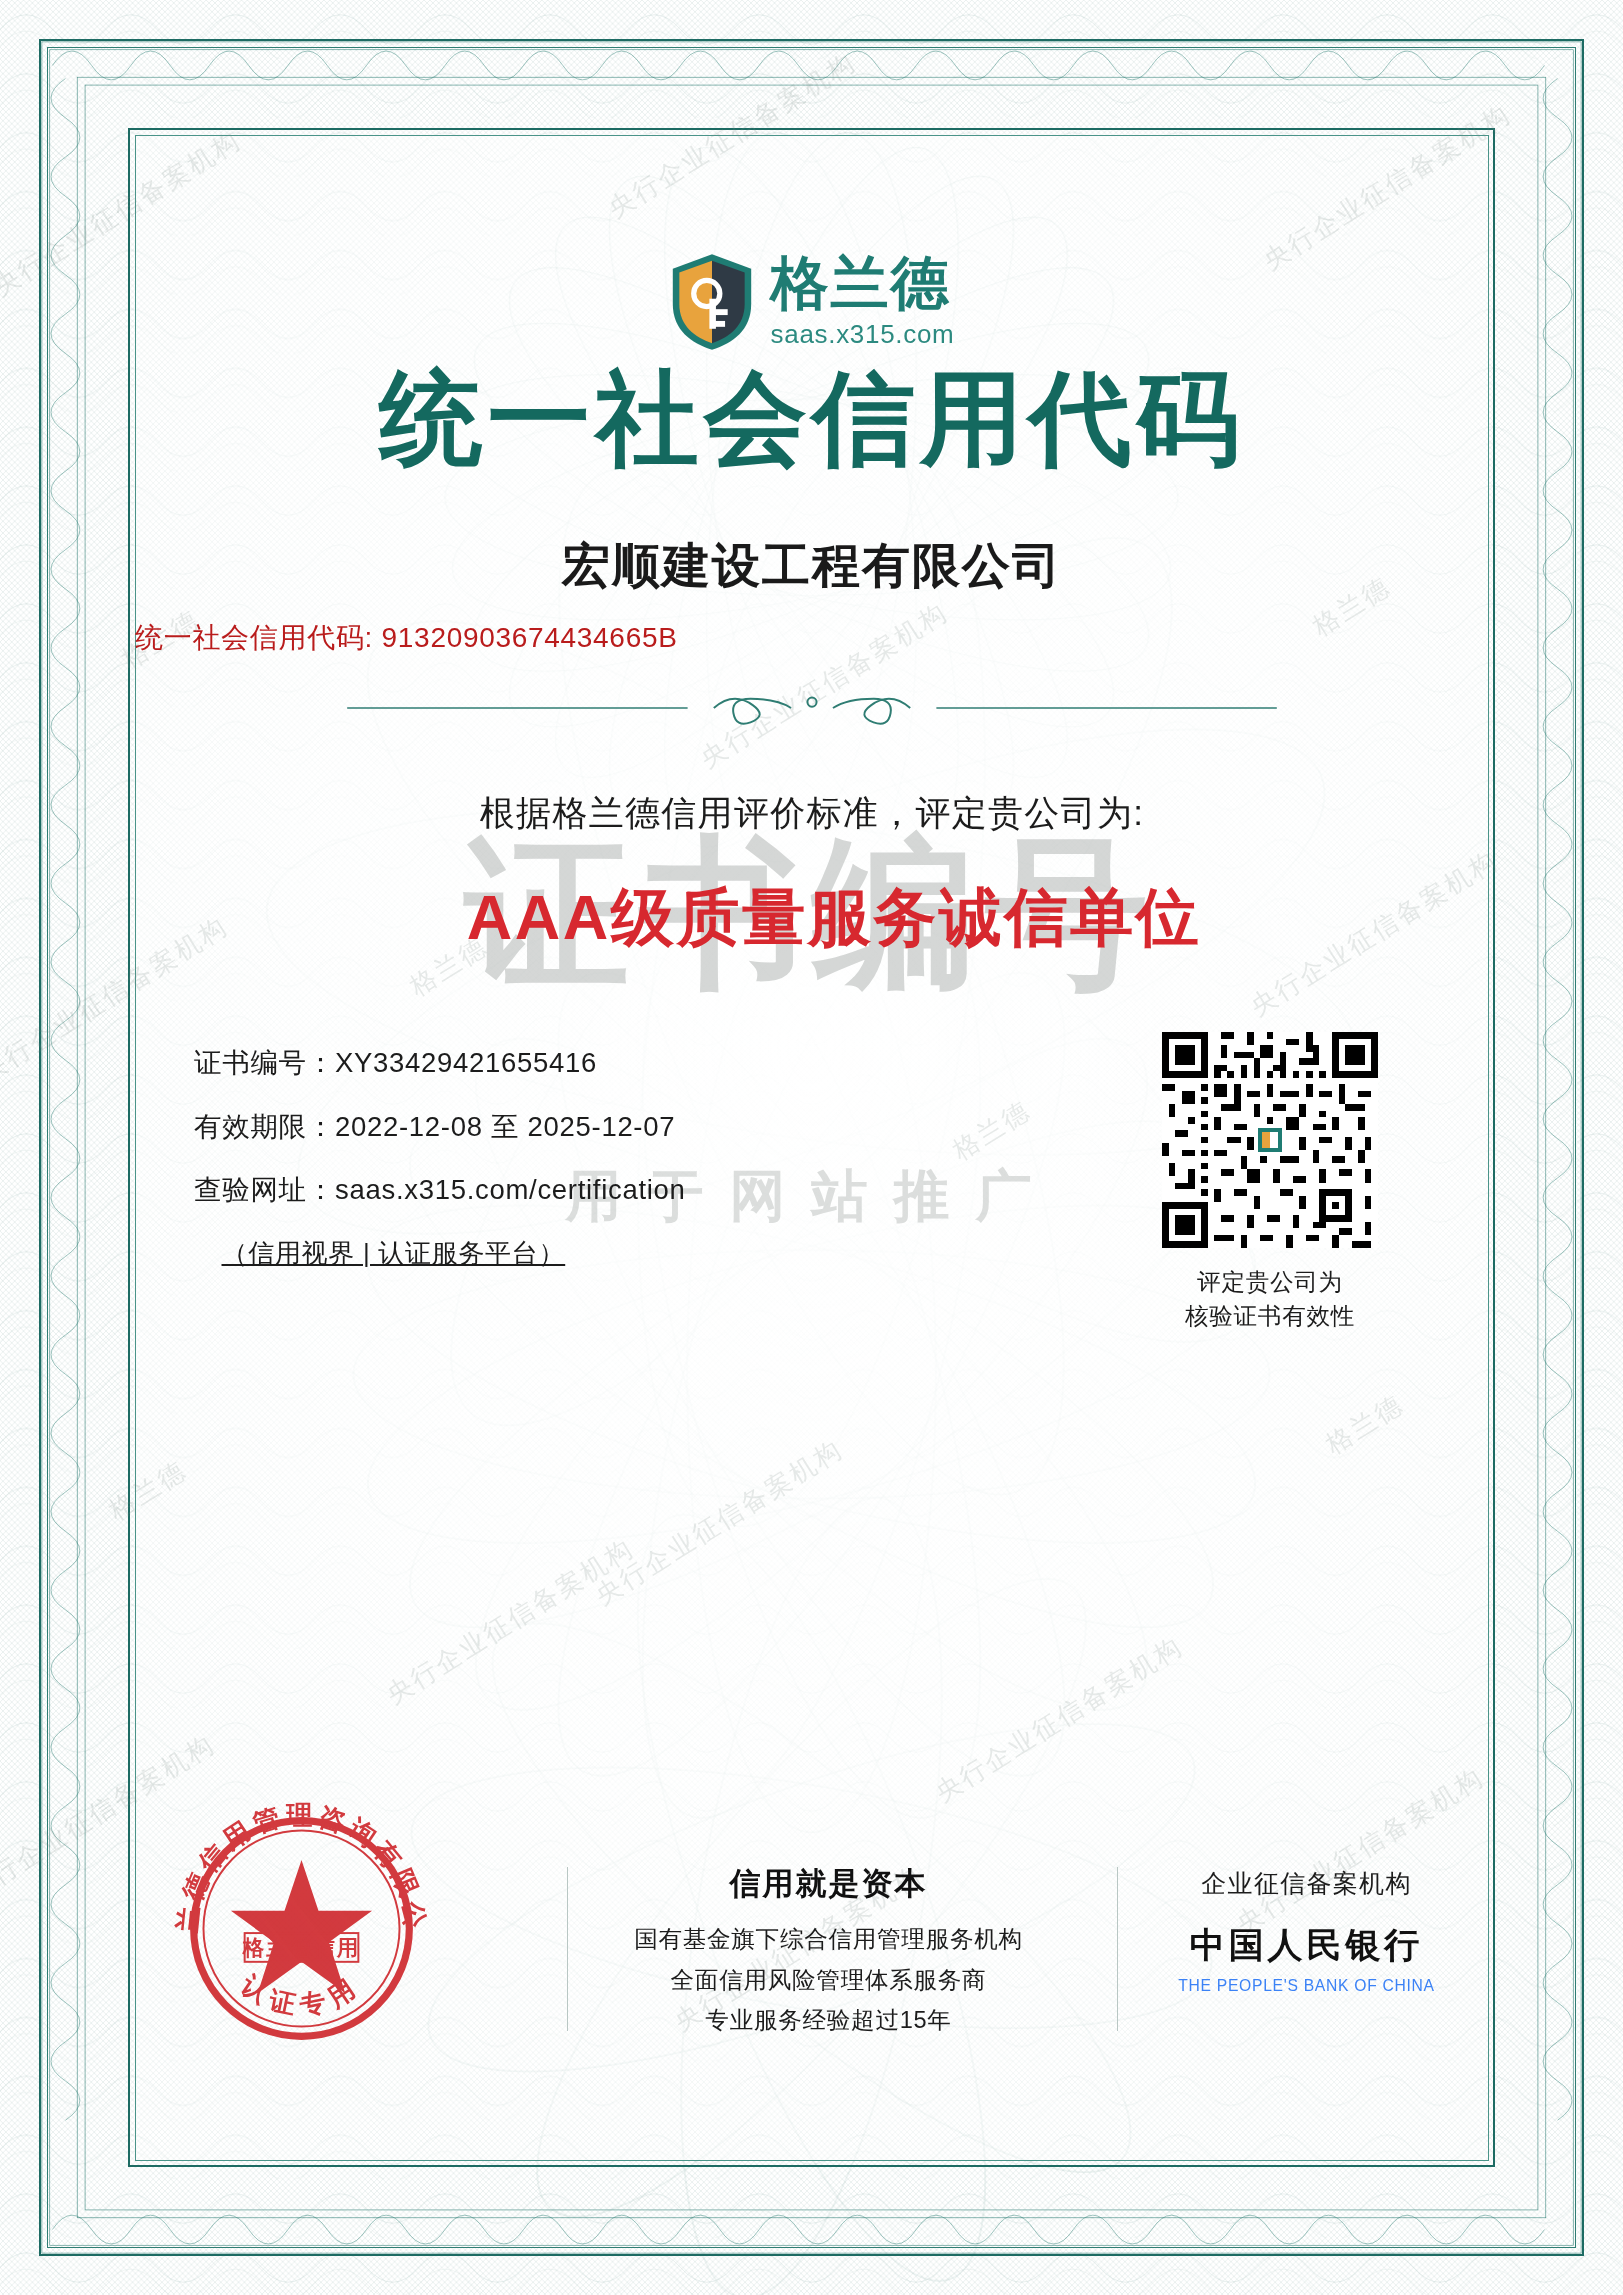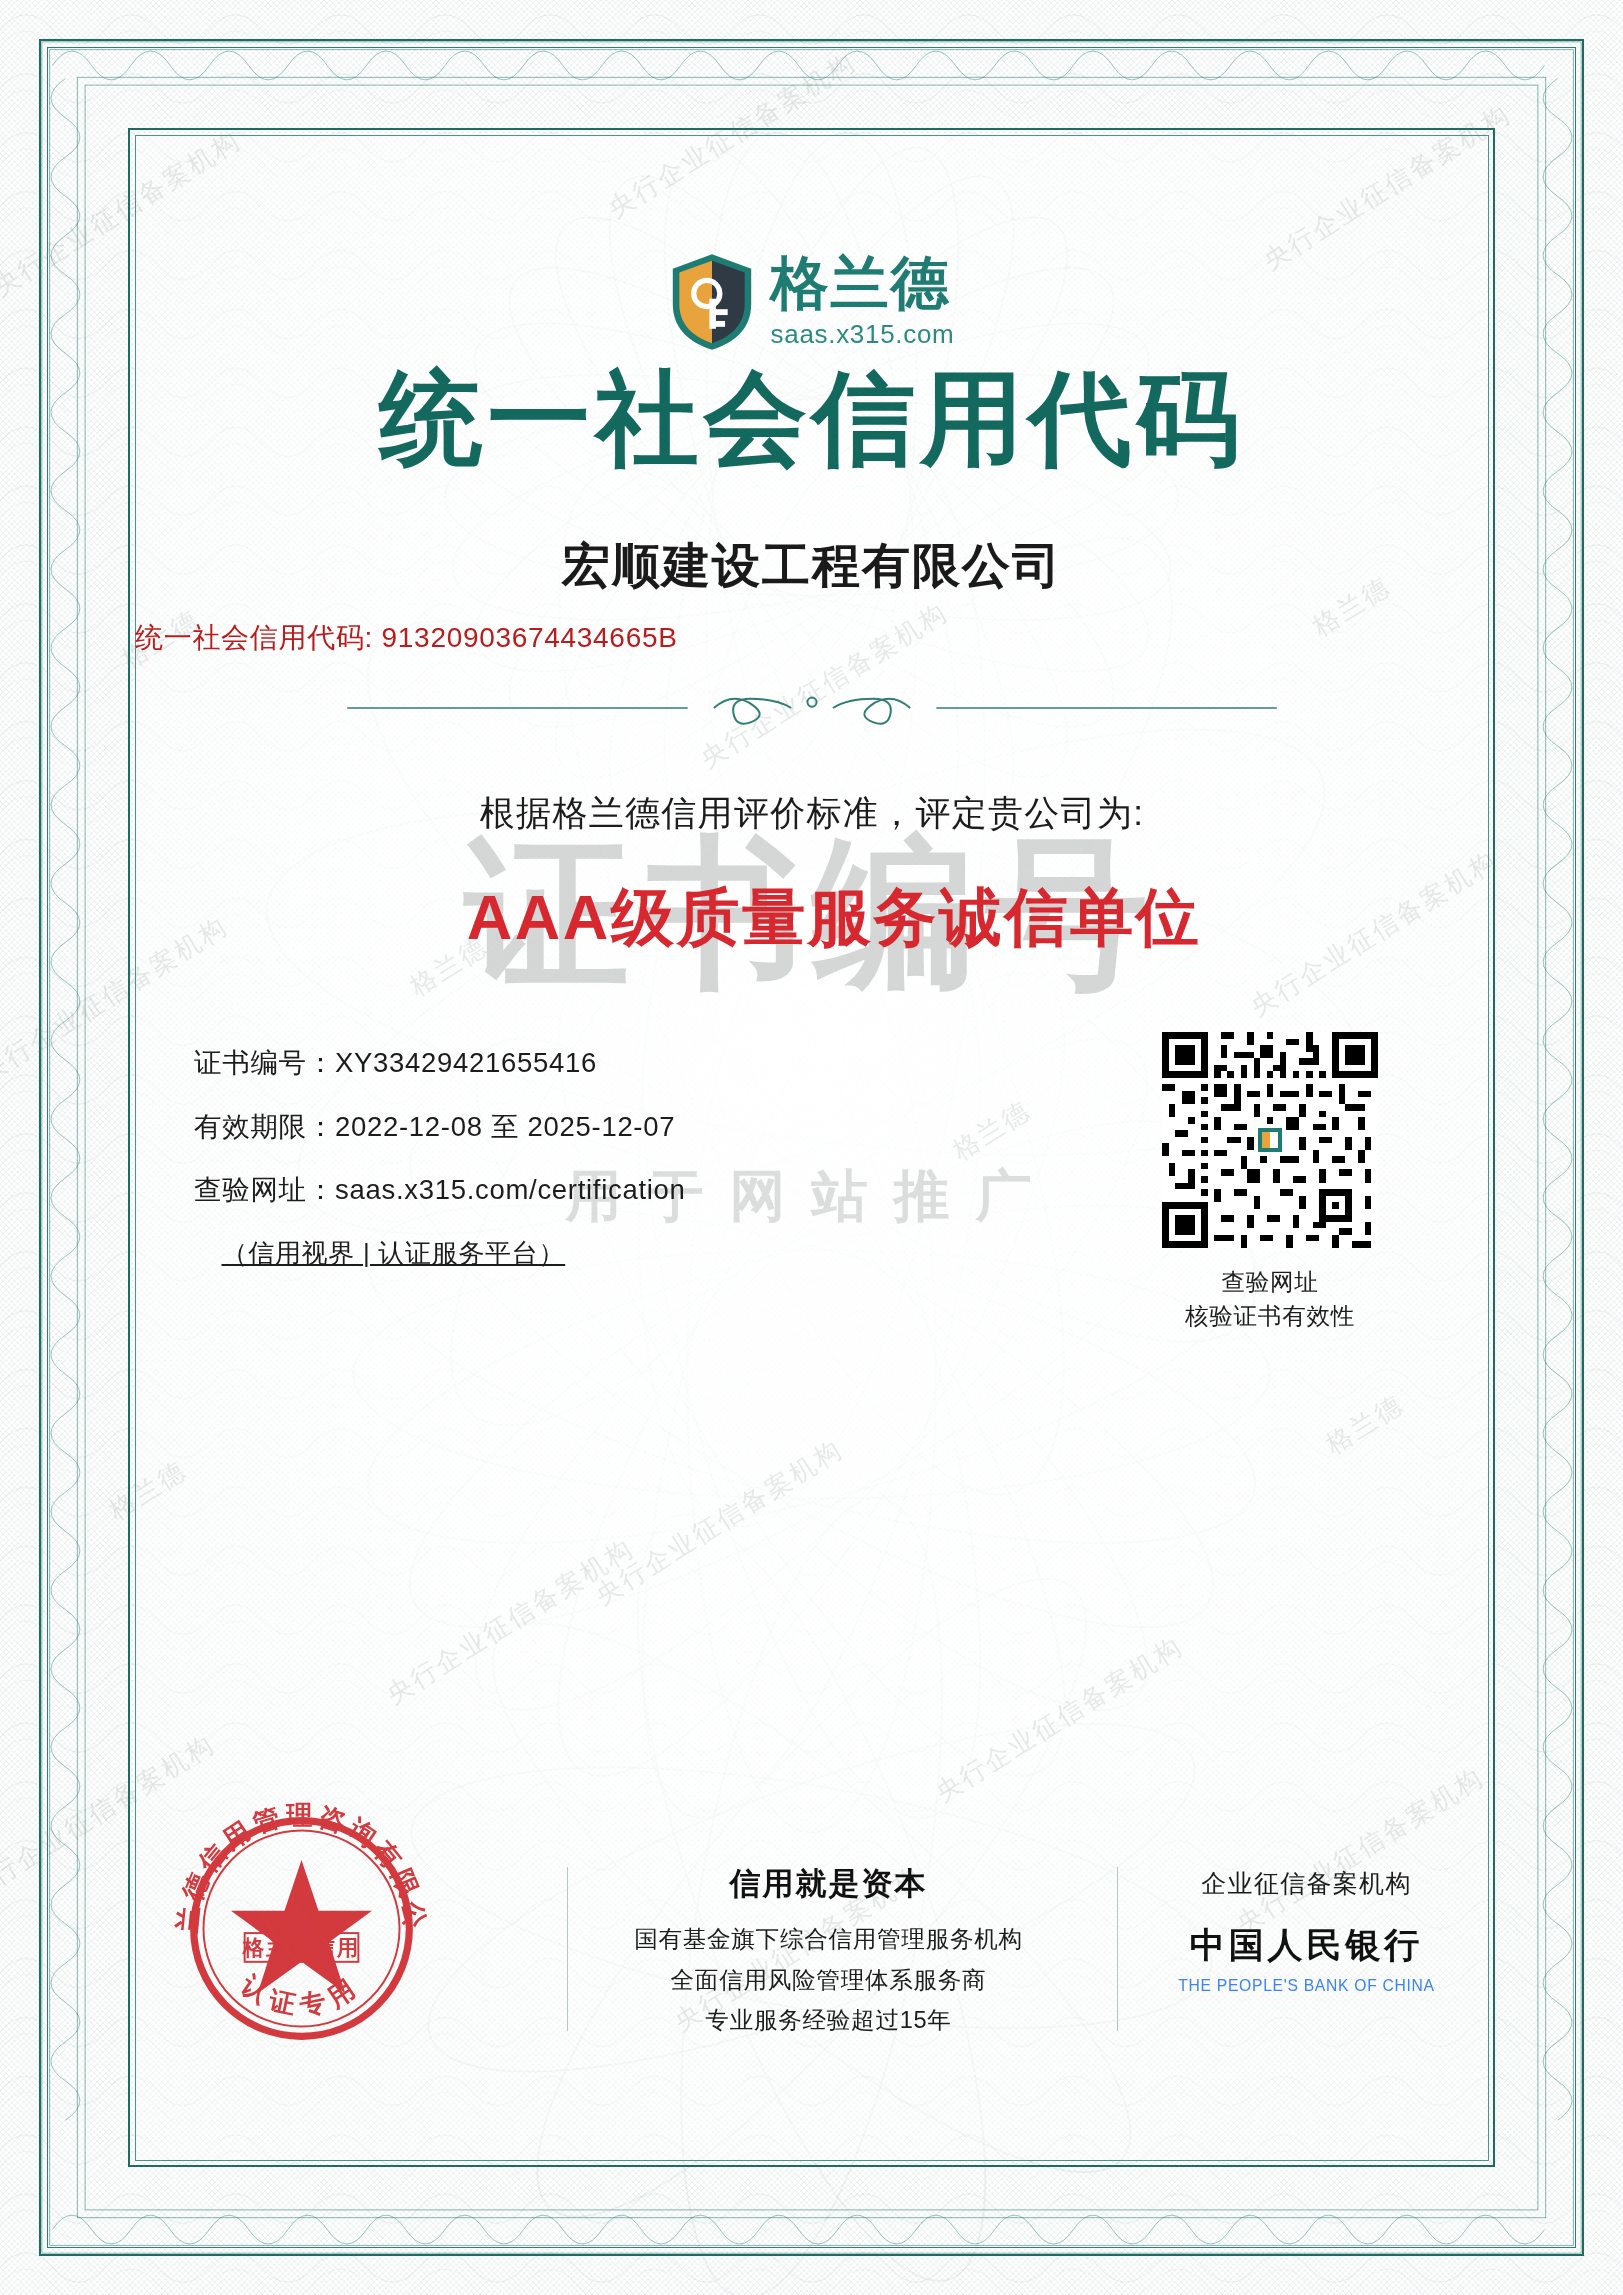--- a/index.html
+++ b/index.html
@@ -656,21 +656,21 @@
             <rect x="29" y="32" width="3" height="1"></rect>
           </g>
 
           <rect x="14" y="14" width="5" height="5" fill="#ffffff"></rect>
           <rect x="14.6" y="14.6" width="3.8" height="3.8" fill="#1f7c73"></rect>
           <rect x="15.3" y="15.3" width="1.2" height="2.4" fill="#e8a33d"></rect>
           <rect x="16.5" y="15.3" width="1.2" height="2.4" fill="#ffffff"></rect>
         </svg>
       </div>
       <div class="qr-caption">
-        <div>查验网址</div>
+        <div>评定贵公司为</div>
         <div>核验证书有效性</div>
       </div>
     </div>
 
     <div class="footer">
 
       <div class="stamp">
         <svg viewBox="0 0 430 430" width="281" height="281">
           <defs>
             <path id="arcTop" d="M 55 215 A 160 160 0 0 1 375 215"></path>

